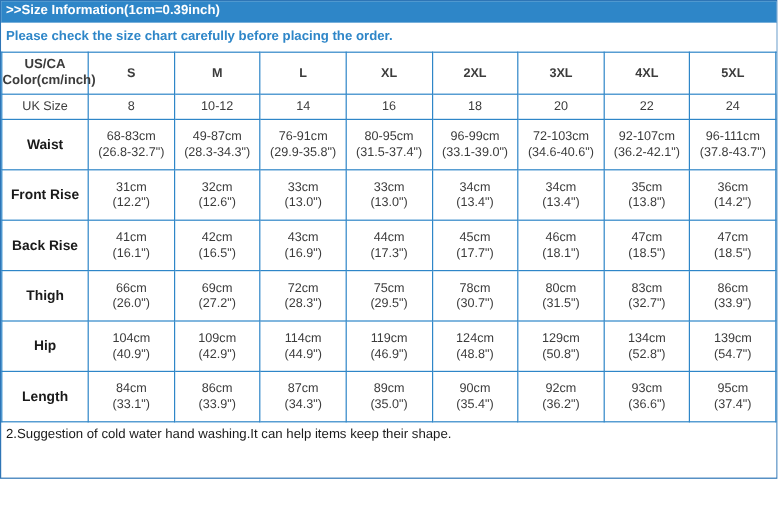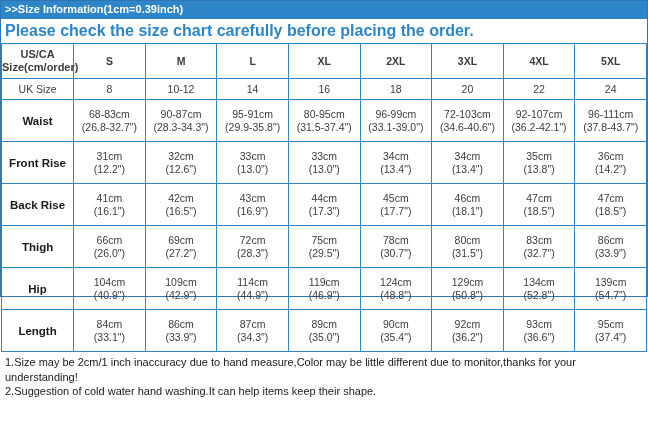--- a/index.html
+++ b/index.html
@@ -8,38 +8,38 @@
   }
   body {
     width: 648px;
     height: 421px;
     background: #ffffff;
     font-family: "Liberation Sans", sans-serif;
     overflow: hidden;
   }
   .sheet {
     width: 648px;
-    height: 297px;
+    height: 399px;
     box-sizing: border-box;
     border: 1px solid #2e75b6;
     background: #ffffff;
     position: relative;
   }
   .banner {
     background: #2e86c8;
     color: #ffffff;
     font-size: 11px;
     font-weight: bold;
     padding: 2px 4px 3px 4px;
     line-height: 13px;
   }
   .subhead {
     background: #ffffff;
     color: #2e86c8;
-    font-size: 16px;
+    font-size: 11px;
     font-weight: bold;
     padding: 4px 4px 5px 4px;
     line-height: 15px;
   }
   table.size-table {
     border-collapse: collapse;
     width: 646px;
     table-layout: fixed;
   }
   table.size-table td, table.size-table th {
@@ -113,21 +113,21 @@
         <col class="col-size">
       <col class="col-size">
         <col class="col-size">
         <col class="col-size">
         <col class="col-size">
     </colgroup>
     <tbody id="table-body">
         <tr class="hdr-row">
           <td class="label-cell">
             <span class="cm">US/CA</span>
-            <span class="inch">Size(cm/order)</span>
+            <span class="inch">Color(cm/inch)</span>
           </td>
           <td>S</td>
           <td>M</td>
           <td>L</td>
           <td>XL</td>
           <td>2XL</td>
           <td>3XL</td>
           <td>4XL</td>
           <td>5XL</td>
         </tr>
@@ -142,25 +142,25 @@
           <td>22</td>
           <td>24</td>
         </tr>
         <tr class="data-row">
           <td class="label-cell">Waist</td>
           <td>
             <span class="cm">68-83cm</span>
             <span class="inch">(26.8-32.7")</span>
           </td>
           <td>
-            <span class="cm">90-87cm</span>
+            <span class="cm">49-87cm</span>
             <span class="inch">(28.3-34.3")</span>
           </td>
           <td>
-            <span class="cm">95-91cm</span>
+            <span class="cm">76-91cm</span>
             <span class="inch">(29.9-35.8")</span>
           </td>
           <td>
             <span class="cm">80-95cm</span>
             <span class="inch">(31.5-37.4")</span>
           </td>
           <td>
             <span class="cm">96-99cm</span>
             <span class="inch">(33.1-39.0")</span>
           </td>
@@ -349,17 +349,16 @@
           </td>
           <td>
             <span class="cm">95cm</span>
             <span class="inch">(37.4")</span>
           </td>
         </tr>
       </tbody>
   </table>
 
   <div class="footer">
-    <div>1.Size may be 2cm/1 inch inaccuracy due to hand measure,Color may be little different due to monitor,thanks for your understanding!</div>
     <div>2.Suggestion of cold water hand washing.It can help items keep their shape.</div>
   </div>
 
 </div>
 
 </body></html>

